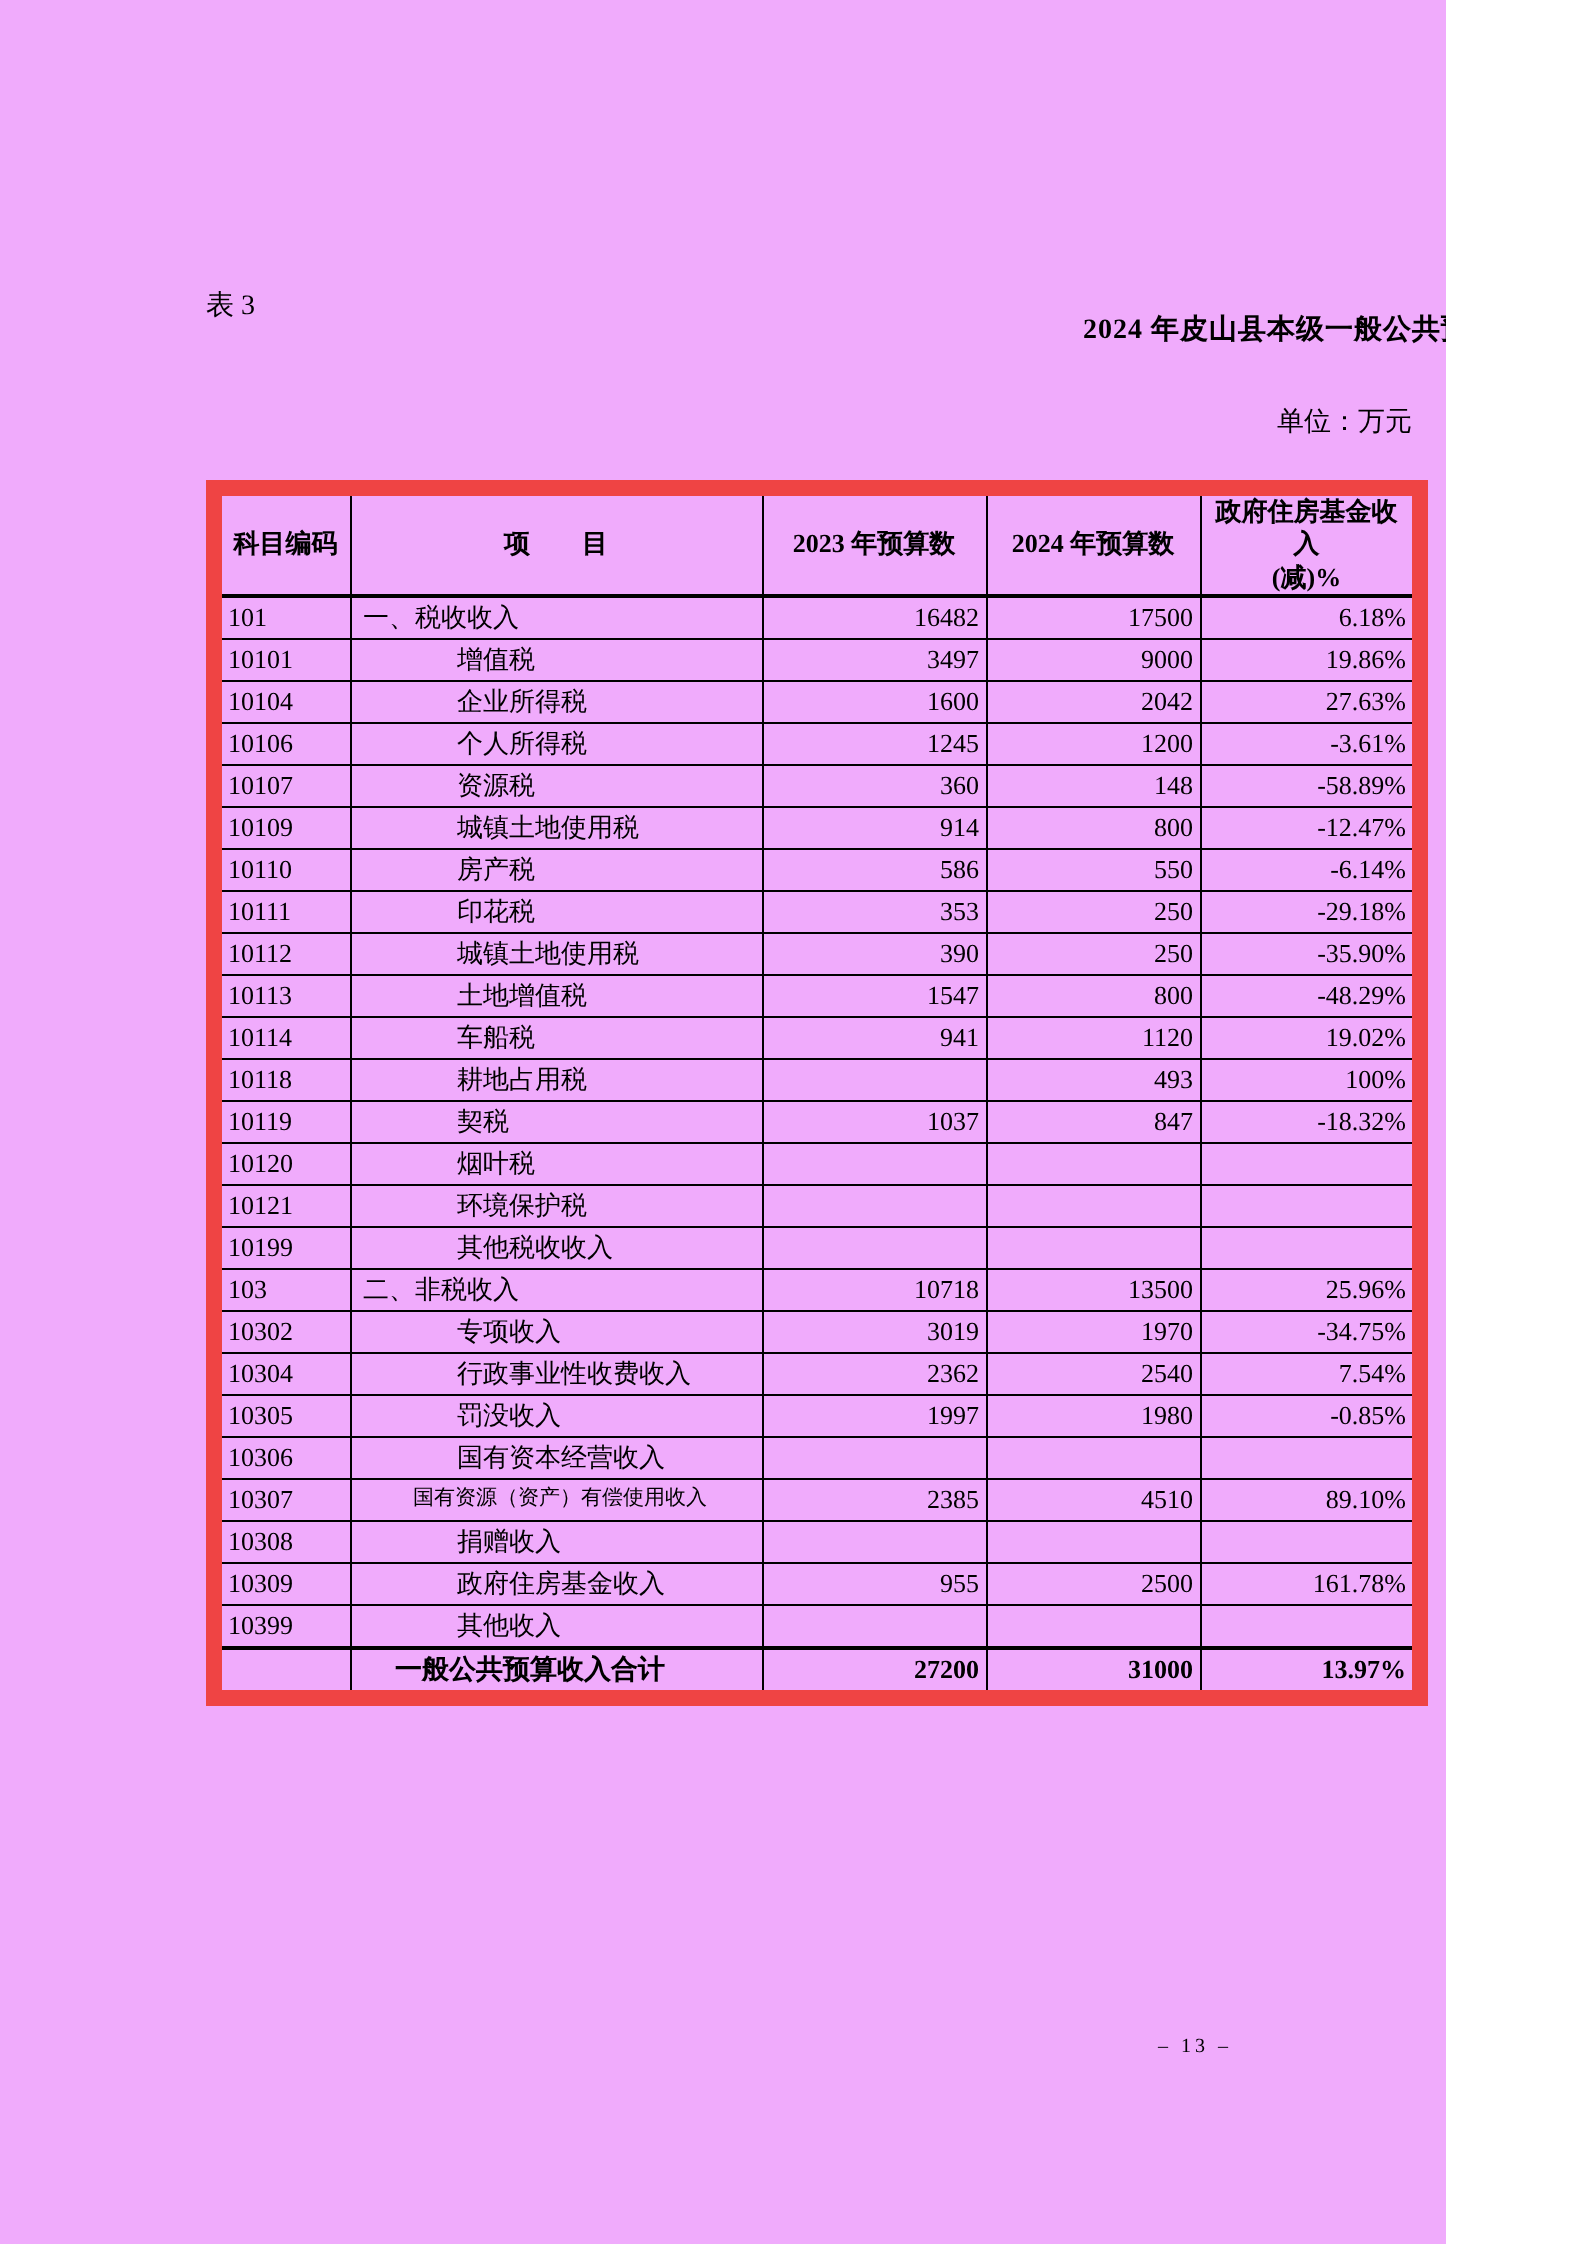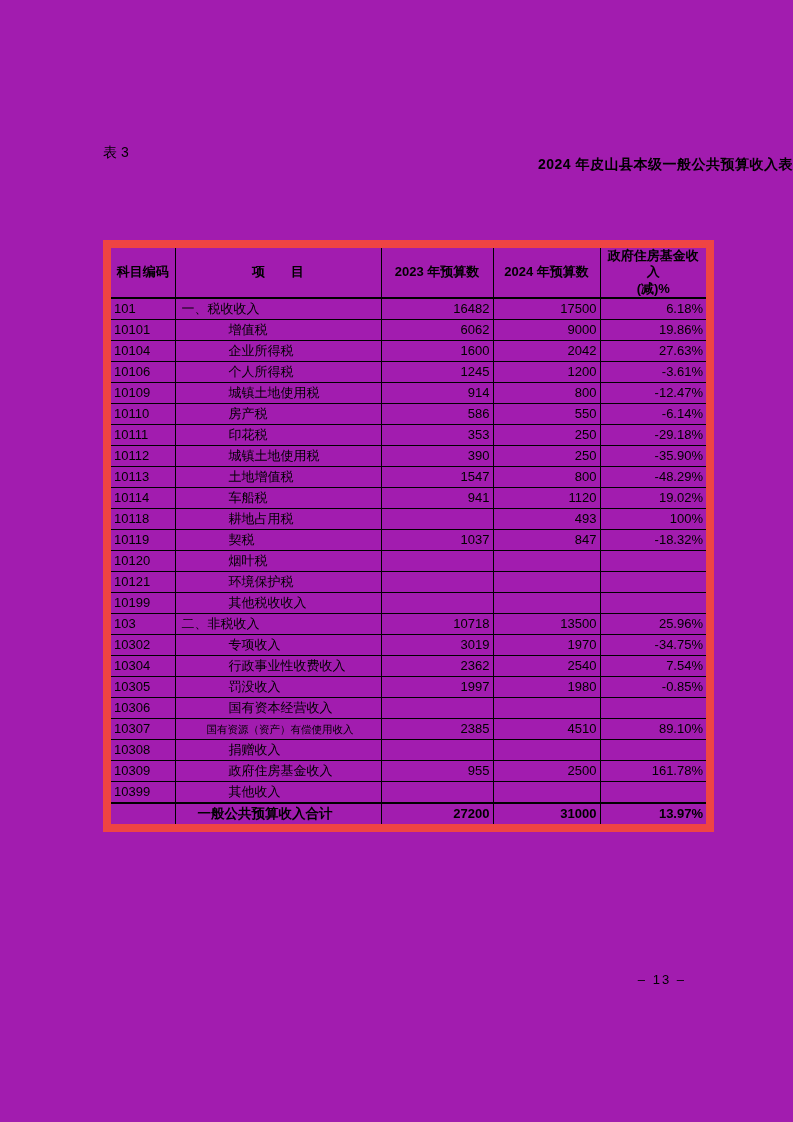--- a/index.html
+++ b/index.html
@@ -2,24 +2,24 @@
 <html><head>
 <meta charset="utf-8">
 <style>
   html, body {
     margin: 0;
     padding: 0;
     background: #ffffff;
   }
   .page {
     position: relative;
-    width: 793px;
+    width: 723px;
     height: 1122px;
-    background: #a21caf;
-    font-family: Liberation Sans, sans-serif;
+    background: #f0abfc;
+    font-family: Liberation Serif, serif;
     color: #000000;
     overflow: hidden;
   }
   .table-label {
     position: absolute;
     left: 103px;
     top: 144px;
     font-size: 14px;
   }
   .doc-title {
@@ -80,35 +80,36 @@
   tr.sub td.item { padding-left: 53px; }
   tr.small td.item { padding-left: 31px; font-size: 10.5px; }
   tr.total td {
     border-top: 2px solid #000;
     font-weight: bold;
     height: 22px;
   }
   tr.total td.item { padding-left: 22px; font-size: 13.5px; }
   .page-number {
     position: absolute;
-    top: 972px;
+    top: 1018px;
     right: 107px;
-    font-size: 13px;
+    font-size: 10px;
     letter-spacing: 2px;
   }
 </style>
 </head>
 <body>
 
 <div class="page">
 
   <div class="table-label">表 3</div>
 
   <div class="doc-title">2024 年皮山县本级一般公共预算收入表</div>
 
+  <div class="unit-note">单位：万元</div>
 
   <table class="budget">
     <colgroup>
       <col style="width:68px">
         <col style="width:206px">
         <col style="width:112px">
         <col style="width:107px">
         <col style="width:110px">
     </colgroup>
     <thead>
@@ -125,37 +126,44 @@
         <tr class="section">
           <td class="code">101</td>
           <td class="item">一、税收收入</td>
           <td class="num">16482</td>
           <td class="num">17500</td>
           <td class="num">6.18%</td>
         </tr>
         <tr class="sub">
           <td class="code">10101</td>
           <td class="item">增值税</td>
-          <td class="num">6062</td>
+          <td class="num">3497</td>
           <td class="num">9000</td>
           <td class="num">19.86%</td>
         </tr>
         <tr class="sub">
           <td class="code">10104</td>
           <td class="item">企业所得税</td>
           <td class="num">1600</td>
           <td class="num">2042</td>
           <td class="num">27.63%</td>
         </tr>
         <tr class="sub">
           <td class="code">10106</td>
           <td class="item">个人所得税</td>
           <td class="num">1245</td>
           <td class="num">1200</td>
           <td class="num">-3.61%</td>
+        </tr>
+        <tr class="sub">
+          <td class="code">10107</td>
+          <td class="item">资源税</td>
+          <td class="num">360</td>
+          <td class="num">148</td>
+          <td class="num">-58.89%</td>
         </tr>
         <tr class="sub">
           <td class="code">10109</td>
           <td class="item">城镇土地使用税</td>
           <td class="num">914</td>
           <td class="num">800</td>
           <td class="num">-12.47%</td>
         </tr>
         <tr class="sub">
           <td class="code">10110</td>

